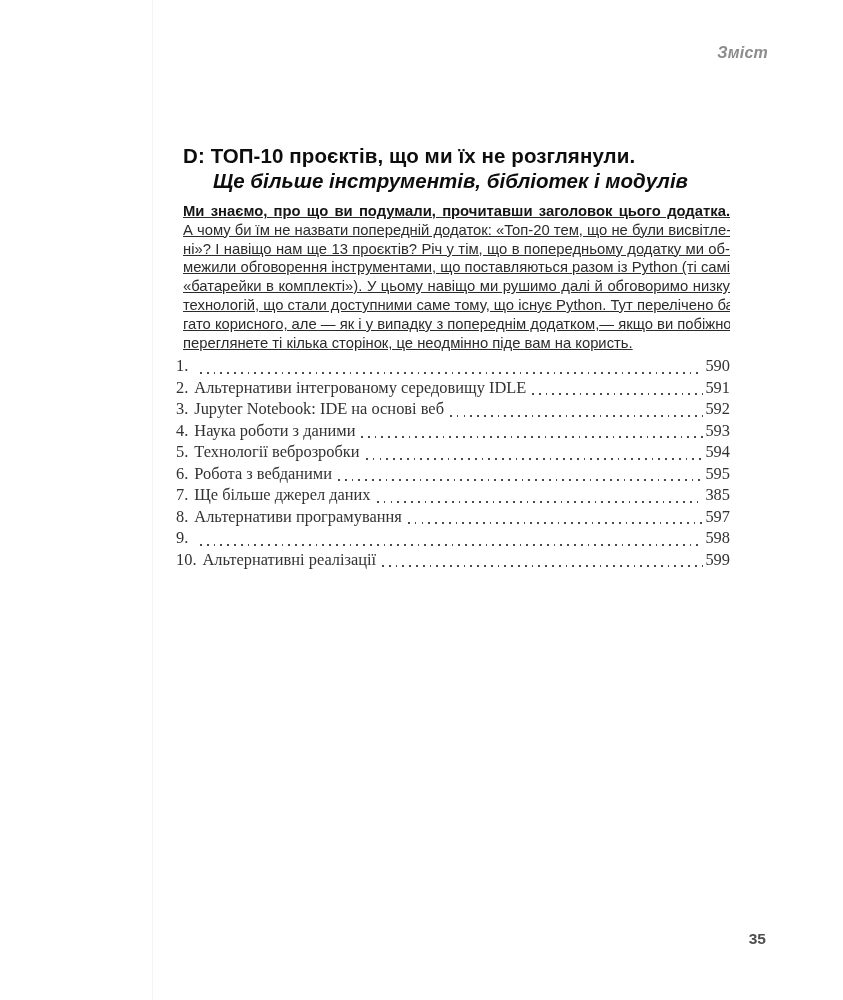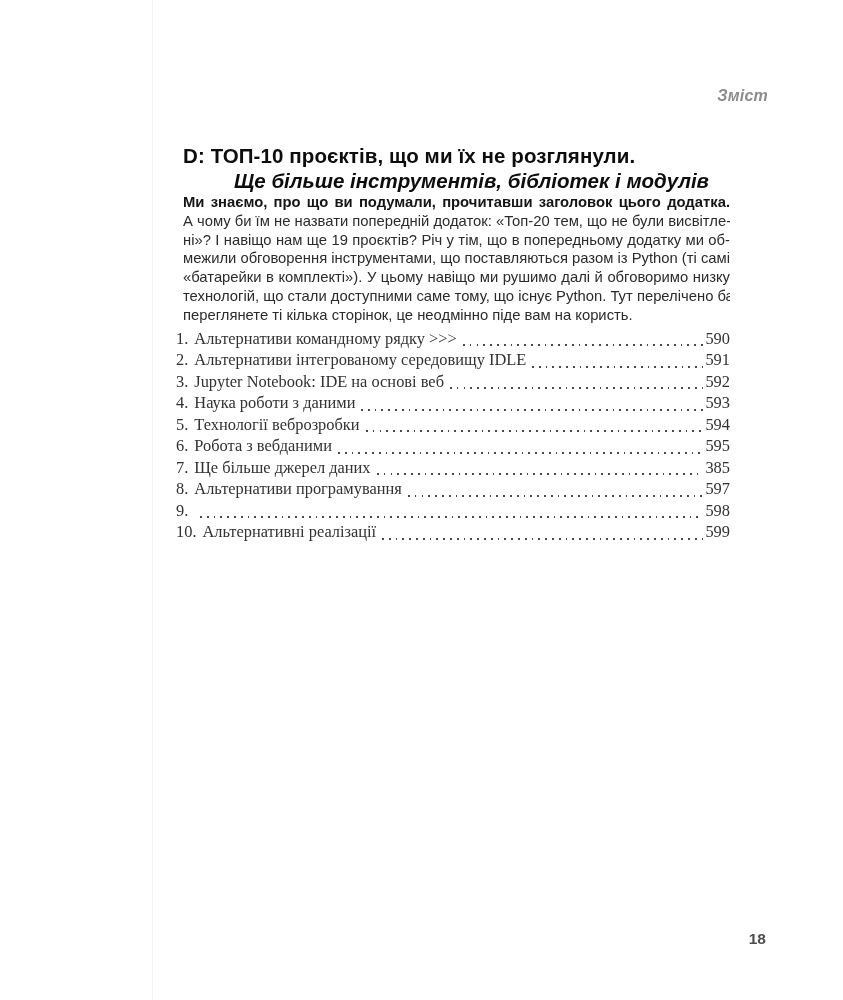--- a/index.html
+++ b/index.html
@@ -26,21 +26,20 @@
   .running-head {
     position: absolute;
     top: 44px;
     right: 75px;
     font-family: "Liberation Sans", sans-serif;
     font-size: 16px;
     font-weight: 700;
     font-style: italic;
     color: #8c8c8c;
     letter-spacing: 0.2px;
-    margin-top: 43px;
   }
   .main {
     position: absolute;
     left: 183px;
     top: 133px;
     width: 547px;
   }
   .title-line1 {
     font-size: 20.5px;
     font-weight: 700;
@@ -51,26 +50,27 @@
     margin-top: 10px;
   }
   .title-line2 {
     font-size: 20.5px;
     font-weight: 700;
     font-style: italic;
     color: #0d0d0d;
     line-height: 25px;
     padding-left: 30px;
     white-space: nowrap;
-    text-align: center;
   }
   .intro {
+    margin-top: 9px;
     color: #2b2b2b;
     font-size: 14.8px;
     line-height: 18.8px;
+    text-decoration: underline;
   }
   .intro-line {
     white-space: nowrap;
     overflow: hidden;
   }
   .intro-line.jline {
     text-align: justify;
     text-align-last: justify;
   }
   .intro-line.bold {
@@ -130,36 +130,36 @@
 
     <div class="title-line1">D: ТОП-10 проєктів, що ми їх не розглянули.</div>
 
     <div class="title-line2">Ще більше інструментів, бібліотек і модулів</div>
 
     <div class="intro">
   <div class="intro-line bold jline">Ми знаємо, про що ви подумали, прочитавши заголовок цього додатка.</div>
 
   <div class="intro-line jline">А чому би їм не назвати попередній додаток: «Топ-20 тем, що не були висвітле-</div>
 
-  <div class="intro-line jline">ні»? І навіщо нам ще 19 проєктів? Річ у тім, що в попередньому додатку ми об-</div>
+  <div class="intro-line jline">ні»? І навіщо нам ще 13 проєктів? Річ у тім, що в попередньому додатку ми об-</div>
 
   <div class="intro-line jline">межили обговорення інструментами, що поставляються разом із Python (ті самі</div>
 
   <div class="intro-line jline">«батарейки в комплекті»). У цьому навіщо ми рушимо далі й обговоримо низку</div>
 
   <div class="intro-line jline">технологій, що стали доступними саме тому, що існує Python. Тут перелічено ба-</div>
 
+  <div class="intro-line jline">гато корисного, але — як і у випадку з попереднім додатком,— якщо ви побіжно</div>
 
   <div class="intro-line">переглянете ті кілька сторінок, це неодмінно піде вам на користь.</div>
 </div>
 
     <div class="toc">
   <div class="toc-row">
     <span class="toc-num">1.</span>
-    <span class="toc-label">Альтернативи командному рядку &gt;&gt;&gt;</span>
     <span class="toc-leader"></span>
     <span class="toc-page">590</span>
   </div>
 
   <div class="toc-row">
     <span class="toc-num">2.</span>
     <span class="toc-label">Альтернативи інтегрованому середовищу IDLE</span>
     <span class="toc-leader"></span>
     <span class="toc-page">591</span>
   </div>
@@ -215,15 +215,15 @@
   <div class="toc-row">
     <span class="toc-num">10.</span>
     <span class="toc-label">Альтернативні реалізації</span>
     <span class="toc-leader"></span>
     <span class="toc-page">599</span>
   </div>
 </div>
 
   </div>
 
-  <div class="folio">18</div>
+  <div class="folio">35</div>
 
 </div>
 
 </body></html>

